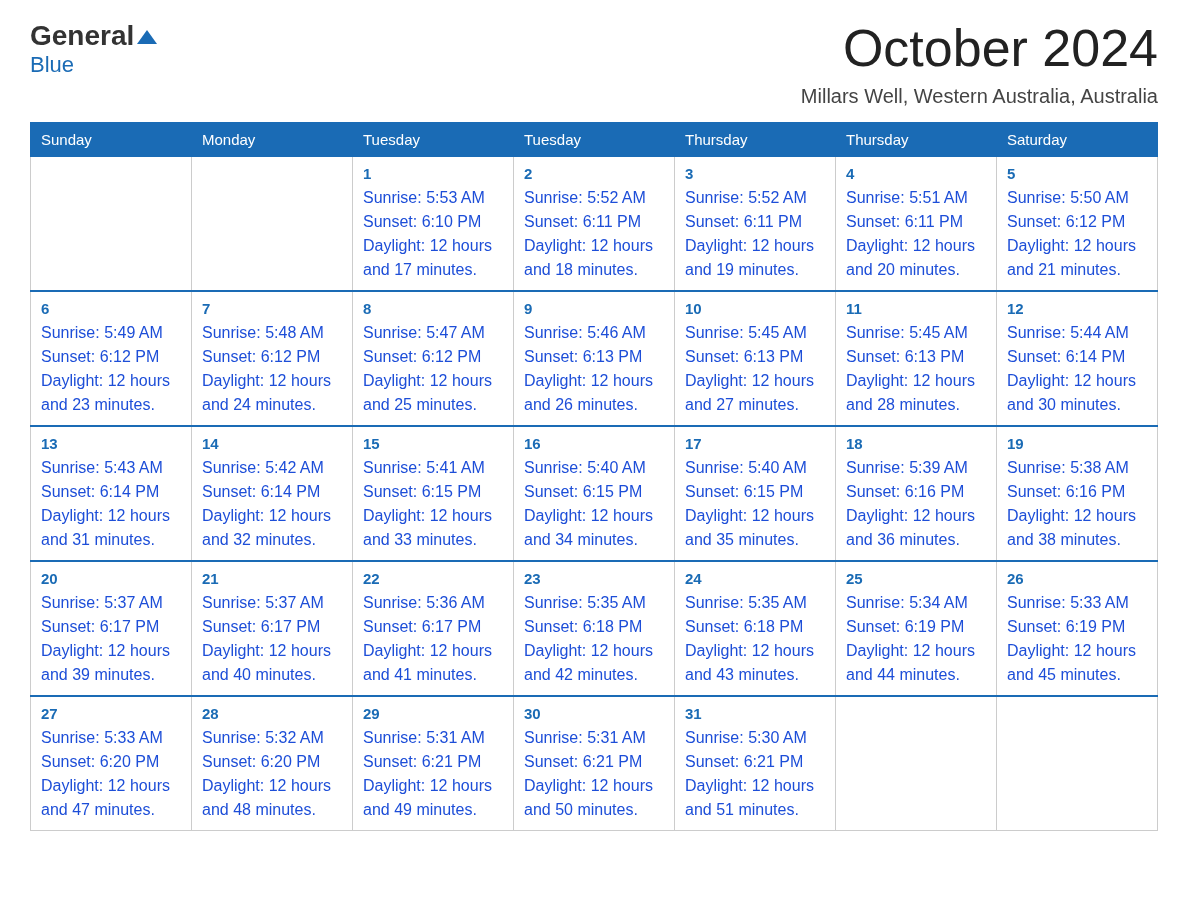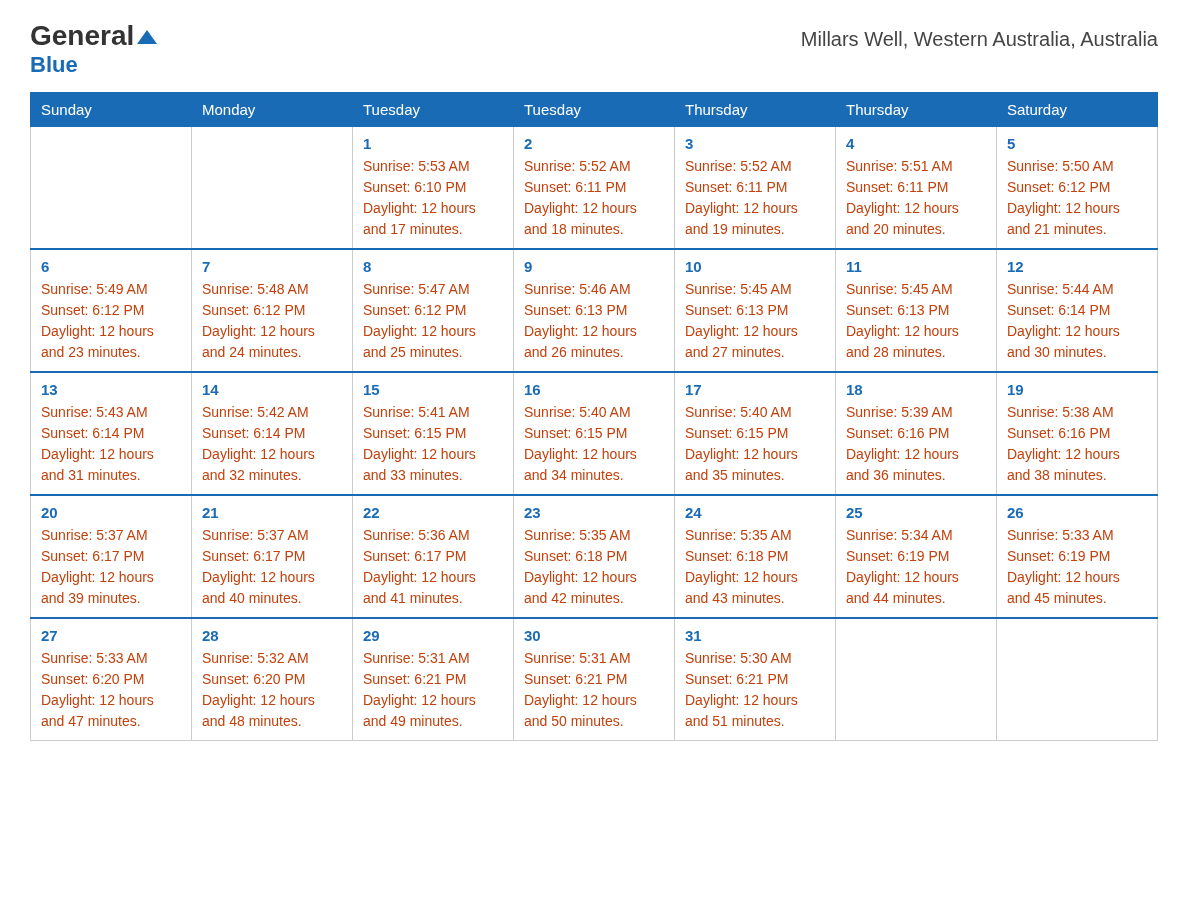--- a/index.html
+++ b/index.html
@@ -21,21 +21,21 @@
       align-items: center;
       gap: 0;
     }
     .logo-text-general {
       font-size: 28px;
       font-weight: bold;
       color: #333;
     }
     .logo-blue {
       font-size: 22px;
-      font-weight: bold;
+      font-weight: normal;
       color: #1a6bb5;
     }
     .logo-block {
       display: flex;
       flex-direction: column;
     }
     .logo-line1 {
       display: flex;
       align-items: center;
     }
@@ -77,22 +77,22 @@
       color: #222;
     }
     .day-number {
       font-size: 15px;
       font-weight: bold;
       color: #1a6bb5;
       display: block;
       margin-bottom: 4px;
     }
     .day-info {
-      color: #c2410c;
-      font-size: 14px;
+      color: #1d4ed8;
+      font-size: 16px;
       line-height: 1.5;
     }
     .empty-cell {
       background: #fff;
     }
     .row-separator td {
       border-top: 2px solid #1a6bb5;
     }
   </style>
 </head>
@@ -106,20 +106,21 @@
         <div style="display:flex; flex-direction:column; align-items:center; margin-left:3px;">
           <div style="width:0;height:0;border-left:10px solid transparent;border-right:10px solid transparent;border-bottom:14px solid #1a6bb5; margin-top:2px;"></div>
         </div>
       </div>
       <div>
         <span class="logo-blue">Blue</span>
       </div>
     </div>
   </div>
   <div class="title-block">
+    <div class="month-title">October 2024</div>
     <div class="location-title">Millars Well, Western Australia, Australia</div>
   </div>
 </div>
 
 <table class="calendar-table">
   <thead>
     <tr>
       <th>Sunday</th>
       <th>Monday</th>
       <th>Tuesday</th>

